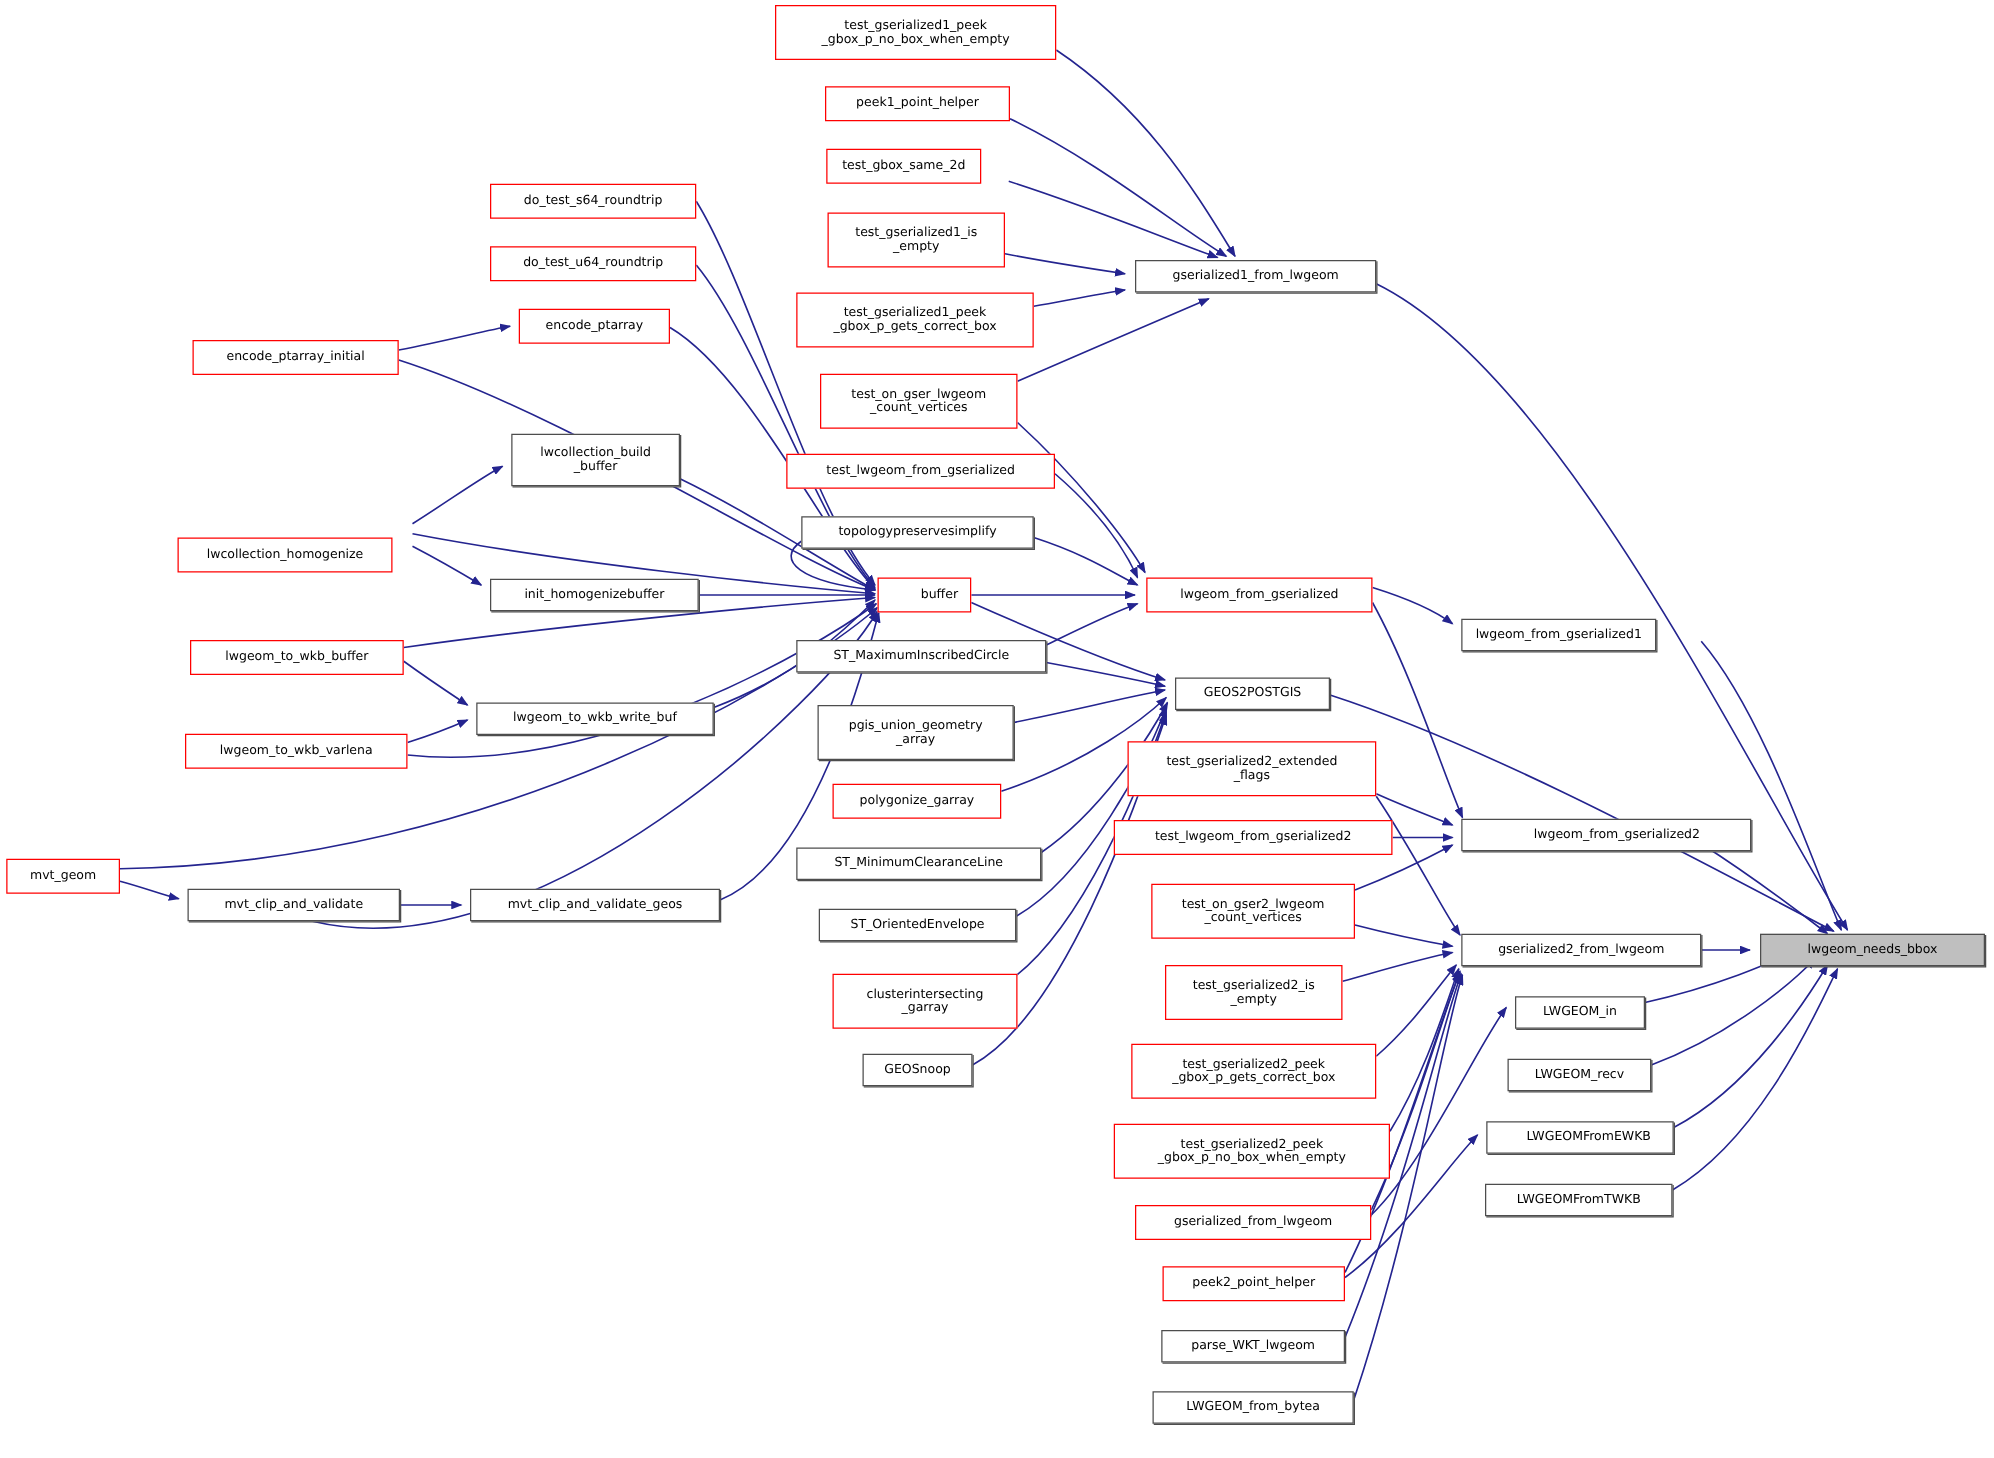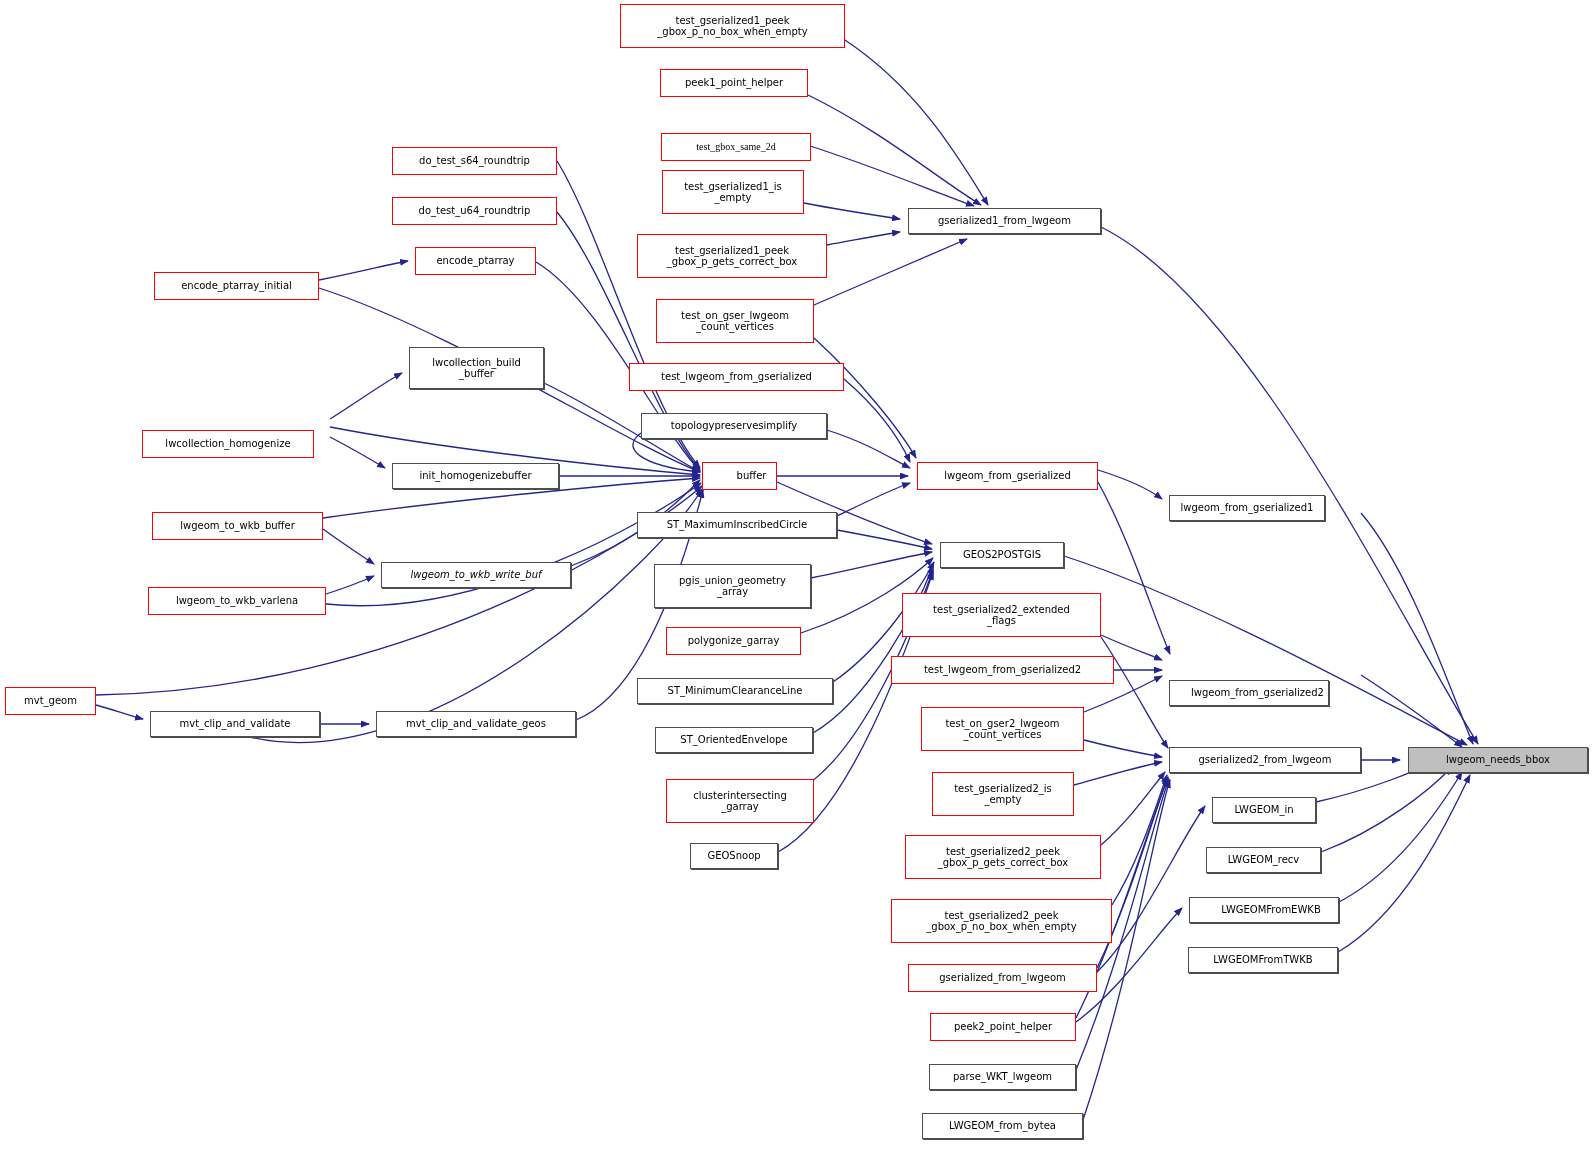--- a/index.html
+++ b/index.html
@@ -88,21 +88,21 @@
         <path d="M1316,802 C1370,790 1420,770 1440,758" marker-end="url(#ah)" stroke="#24248f"></path>
         <path d="M1321,852 C1380,830 1430,790 1452,767" marker-end="url(#ah)" stroke="#24248f"></path>
         <path d="M1339,902 C1400,870 1445,800 1462,772" marker-end="url(#ah)" stroke="#24248f"></path>
         <path d="M1338,952 C1410,910 1455,805 1470,775" marker-end="url(#ah)" stroke="#24248f"></path>
       </g>
   </svg>
   <div id="node-layer">
       <div class="node red" style="left: 620px; top: 4px; width: 225px; height: 44px;">test_gserialized1_peek
 _gbox_p_no_box_when_empty</div>
       <div class="node red" style="left: 660px; top: 69px; width: 148px; height: 28px;">peek1_point_helper</div>
-      <div class="node red" style="left: 661px; top: 133px; width: 150px; height: 28px; font-family: Liberation Serif, serif;">test_gbox_same_2d</div>
+      <div class="node red" style="left: 661px; top: 119px; width: 124px; height: 28px;">test_gbox_same_2d</div>
       <div class="node red" style="left: 662px; top: 170px; width: 142px; height: 44px;">test_gserialized1_is
 _empty</div>
       <div class="node red" style="left: 637px; top: 234px; width: 190px; height: 44px;">test_gserialized1_peek
 _gbox_p_gets_correct_box</div>
       <div class="node red" style="left: 656px; top: 299px; width: 158px; height: 44px;">test_on_gser_lwgeom
 _count_vertices</div>
       <div class="node red" style="left: 629px; top: 363px; width: 215px; height: 28px;">test_lwgeom_from_gserialized</div>
       <div class="node normal" style="left: 641px; top: 413px; width: 186px; height: 26px;">topologypreservesimplify</div>
       <div class="node red" style="left: 702px; top: 462px; width: 75px; height: 28px; padding-left: 24px;">buffer</div>
       <div class="node normal" style="left: 637px; top: 512px; width: 200px; height: 26px;">ST_MaximumInscribedCircle</div>
@@ -116,21 +116,21 @@
       <div class="node normal" style="left: 690px; top: 843px; width: 88px; height: 26px;">GEOSnoop</div>
       <div class="node red" style="left: 392px; top: 147px; width: 165px; height: 28px;">do_test_s64_roundtrip</div>
       <div class="node red" style="left: 392px; top: 197px; width: 165px; height: 28px;">do_test_u64_roundtrip</div>
       <div class="node red" style="left: 415px; top: 247px; width: 121px; height: 28px;">encode_ptarray</div>
       <div class="node red" style="left: 154px; top: 272px; width: 165px; height: 28px;">encode_ptarray_initial</div>
       <div class="node normal" style="left: 409px; top: 347px; width: 135px; height: 42px;">lwcollection_build
 _buffer</div>
       <div class="node red" style="left: 142px; top: 430px; width: 172px; height: 28px;">lwcollection_homogenize</div>
       <div class="node normal" style="left: 392px; top: 463px; width: 167px; height: 26px;">init_homogenizebuffer</div>
       <div class="node red" style="left: 152px; top: 512px; width: 171px; height: 28px;">lwgeom_to_wkb_buffer</div>
-      <div class="node normal" style="left: 381px; top: 562px; width: 190px; height: 26px; font-style: italic;">lwgeom_to_wkb_write_buf</div>
+      <div class="node normal" style="left: 381px; top: 562px; width: 190px; height: 26px;">lwgeom_to_wkb_write_buf</div>
       <div class="node red" style="left: 148px; top: 587px; width: 178px; height: 28px;">lwgeom_to_wkb_varlena</div>
       <div class="node red" style="left: 5px; top: 687px; width: 91px; height: 28px;">mvt_geom</div>
       <div class="node normal" style="left: 150px; top: 711px; width: 170px; height: 26px;">mvt_clip_and_validate</div>
       <div class="node normal" style="left: 376px; top: 711px; width: 200px; height: 26px;">mvt_clip_and_validate_geos</div>
       <div class="node normal" style="left: 908px; top: 208px; width: 193px; height: 26px;">gserialized1_from_lwgeom</div>
       <div class="node red" style="left: 917px; top: 462px; width: 181px; height: 28px;">lwgeom_from_gserialized</div>
       <div class="node normal" style="left: 940px; top: 542px; width: 124px; height: 26px;">GEOS2POSTGIS</div>
       <div class="node red" style="left: 902px; top: 593px; width: 199px; height: 44px;">test_gserialized2_extended
 _flags</div>
       <div class="node red" style="left: 891px; top: 656px; width: 223px; height: 28px;">test_lwgeom_from_gserialized2</div>
@@ -140,21 +140,21 @@
 _empty</div>
       <div class="node red" style="left: 905px; top: 835px; width: 196px; height: 44px;">test_gserialized2_peek
 _gbox_p_gets_correct_box</div>
       <div class="node red" style="left: 891px; top: 899px; width: 221px; height: 44px;">test_gserialized2_peek
 _gbox_p_no_box_when_empty</div>
       <div class="node red" style="left: 908px; top: 964px; width: 189px; height: 28px;">gserialized_from_lwgeom</div>
       <div class="node red" style="left: 930px; top: 1013px; width: 146px; height: 28px;">peek2_point_helper</div>
       <div class="node normal" style="left: 929px; top: 1064px; width: 147px; height: 26px;">parse_WKT_lwgeom</div>
       <div class="node normal" style="left: 922px; top: 1113px; width: 161px; height: 26px;">LWGEOM_from_bytea</div>
       <div class="node normal" style="left: 1169px; top: 495px; width: 156px; height: 26px;">lwgeom_from_gserialized1</div>
-      <div class="node normal" style="left: 1169px; top: 680px; width: 160px; height: 26px; padding-left: 17px;">lwgeom_from_gserialized2</div>
+      <div class="node normal" style="left: 1169px; top: 655px; width: 232px; height: 26px; padding-left: 17px;">lwgeom_from_gserialized2</div>
       <div class="node normal" style="left: 1169px; top: 747px; width: 192px; height: 26px;">gserialized2_from_lwgeom</div>
       <div class="node normal" style="left: 1212px; top: 797px; width: 104px; height: 26px;">LWGEOM_in</div>
       <div class="node normal" style="left: 1206px; top: 847px; width: 115px; height: 26px;">LWGEOM_recv</div>
       <div class="node normal" style="left: 1189px; top: 897px; width: 150px; height: 26px; padding-left: 14px;">LWGEOMFromEWKB</div>
       <div class="node normal" style="left: 1188px; top: 947px; width: 150px; height: 26px;">LWGEOMFromTWKB</div>
       <div class="node focus" style="left: 1408px; top: 747px; width: 180px; height: 26px;">lwgeom_needs_bbox</div>
     </div>
 </div>
 
 </body></html>

